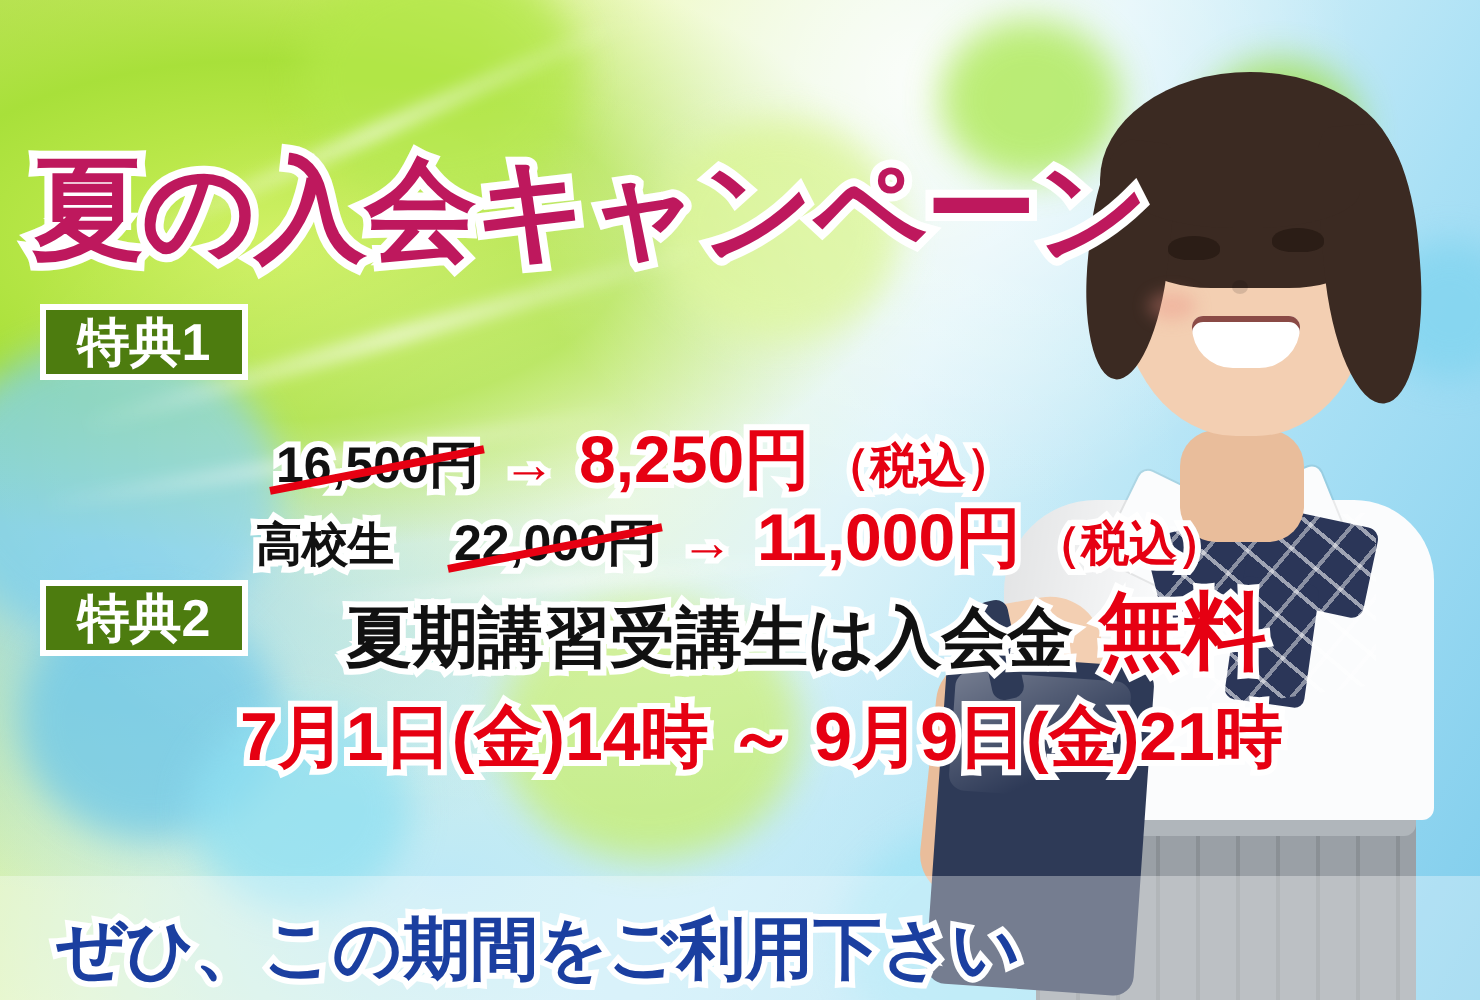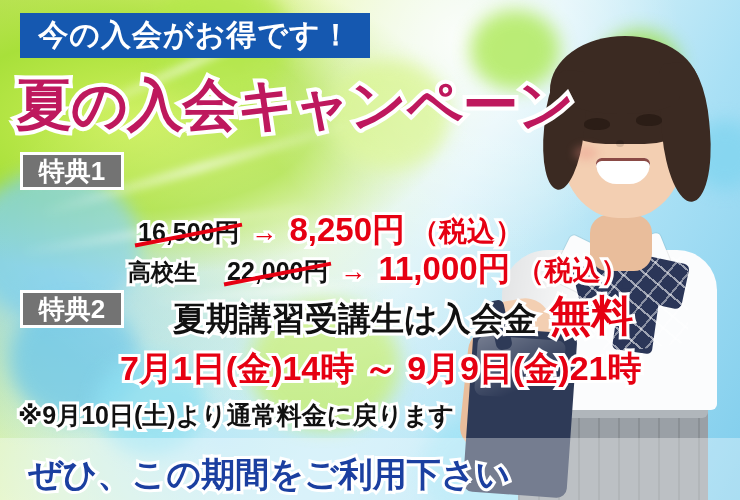--- a/index.html
+++ b/index.html
@@ -101,21 +101,21 @@
 
   
   .badge {
     position: absolute;
     display: flex; align-items: center; justify-content: center;
     color: #ffffff;
     border: 3px solid #ffffff;
     box-sizing: border-box;
     white-space: nowrap;
   }
-  .badge-orange { background: #737373; }
+  .badge-orange { background: #4d7c0f; }
   .badge-red    { background: #e30613; }
 
   #badge1 { left: 20px; top: 152px; width: 104px; height: 38px; font-size: 26px; }
   #badge2 { left: 20px; top: 290px; width: 104px; height: 38px; font-size: 26px; }
   #badge3 { left: 20px; top: 348px; width: 92px;  height: 36px; font-size: 25px; }
 
   
   .b1-line { position: absolute; left: 134px; top: 150px; white-space: nowrap; }
   .b1-line .k { font-size: 34px; }
   .b1-line .v { font-size: 42px; margin-left: 10px; }
@@ -132,21 +132,21 @@
   }
   .p-old .strike {
     position: absolute;
     left: -4px; right: -4px; top: 50%;
     height: 4px;
     background: #e60012;
     transform: rotate(-11deg);
   }
   .p-arrow { font-size: 26px; color: #e60012; }
   .p-new { font-size: 33px; }
-  .p-tax { font-size: 28px; }
+  .p-tax { font-size: 24px; }
 
   
   .b2-line { position: absolute; left: 134px; top: 288px; white-space: nowrap; }
   .b2-line .k { font-size: 33px; margin-left: 39px; }
   .b2-line .v { font-size: 42px; margin-left: 8px; }
 
   
   .period-line {
     position: absolute; left: 120px; top: 346px;
     font-size: 34px; white-space: nowrap;
@@ -236,23 +236,20 @@
 
     <div class="ph skin" style="left:40px; top:300px; width:72px; height:60px; border-radius:26px; transform:rotate(-10deg);"></div>
     <div class="ph skin2" style="left:24px; top:330px; width:56px; height:120px; border-radius:22px; transform:rotate(6deg);"></div>
 
     <div class="ph bag" style="left:28px; top:330px; width:104px; height:165px; border-radius:10px; transform:rotate(4deg);"></div>
     <div class="ph" style="left:36px; top:338px; width:88px; height:60px; border-radius:8px;
         background:linear-gradient(150deg, rgba(255,255,255,.34), rgba(255,255,255,0) 70%); transform:rotate(4deg);"></div>
     <div class="ph" style="left:52px; top:300px; width:16px; height:50px; background:#2e3a57; border-radius:6px; transform:rotate(-12deg);"></div>
   </div>
 
-  <div class="hdr">
-    <span>今の入会がお得です！</span>
-  </div>
 
   <div class="title out-w-orange">夏の入会キャンペーン</div>
 
   <div class="badge badge-orange" id="badge1">
     <span>特典1</span>
   </div>
 
   <div class="price-row" id="price1">
     <span class="p-old out-w" style="margin-left:10px;">
       <span>16,500円</span>
@@ -277,18 +274,17 @@
   <div class="badge badge-orange" id="badge2">
     <span>特典2</span>
   </div>
   <div class="b2-line">
     <span class="k out-w">夏期講習受講生は入会金</span>
     <span class="v out-w-red">無料</span>
   </div>
 
   <div class="period-line out-w-red">7月1日(金)14時 ～ 9月9日(金)21時</div>
 
-  <div class="note out-w">※9月10日(土)より通常料金に戻ります</div>
 
   <div class="footer-band"></div>
   <div class="footer-text out-w-blue">ぜひ、この期間をご利用下さい</div>
 
 </div>
 
 </body></html>

